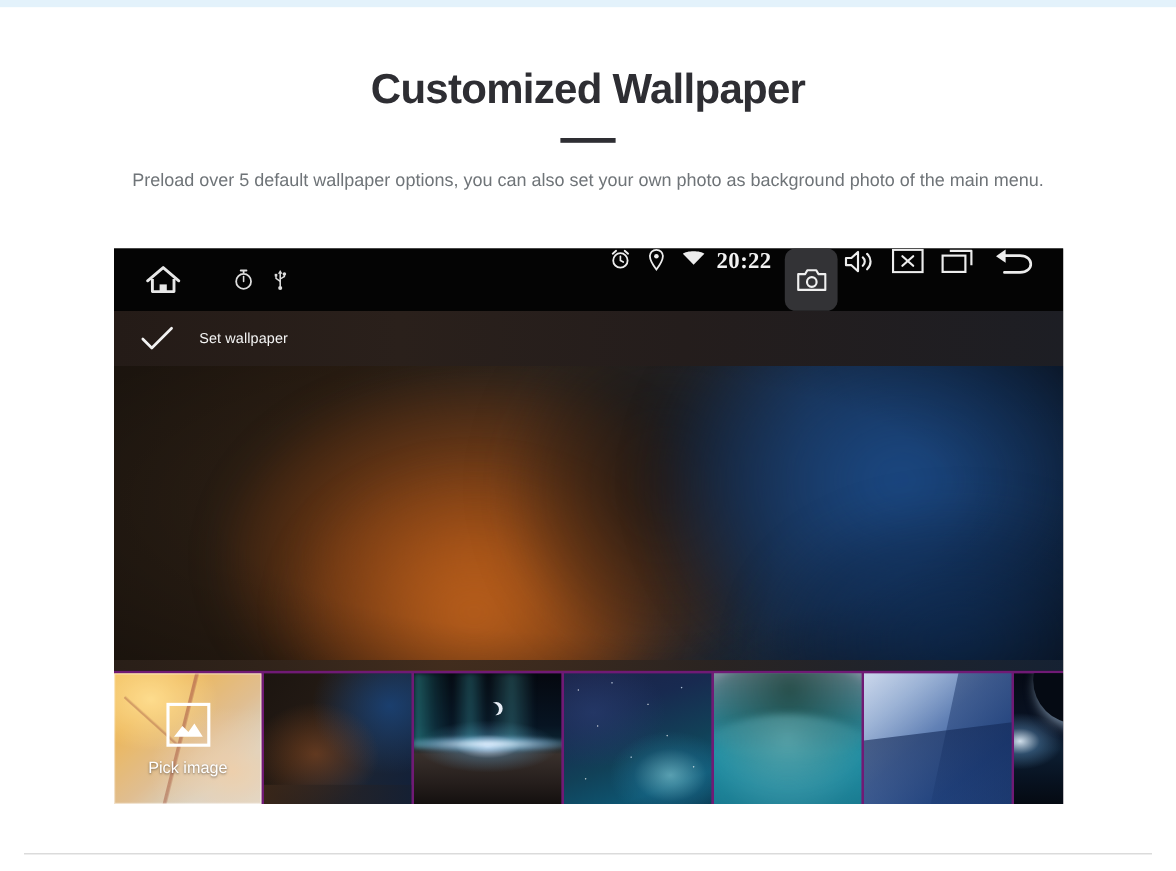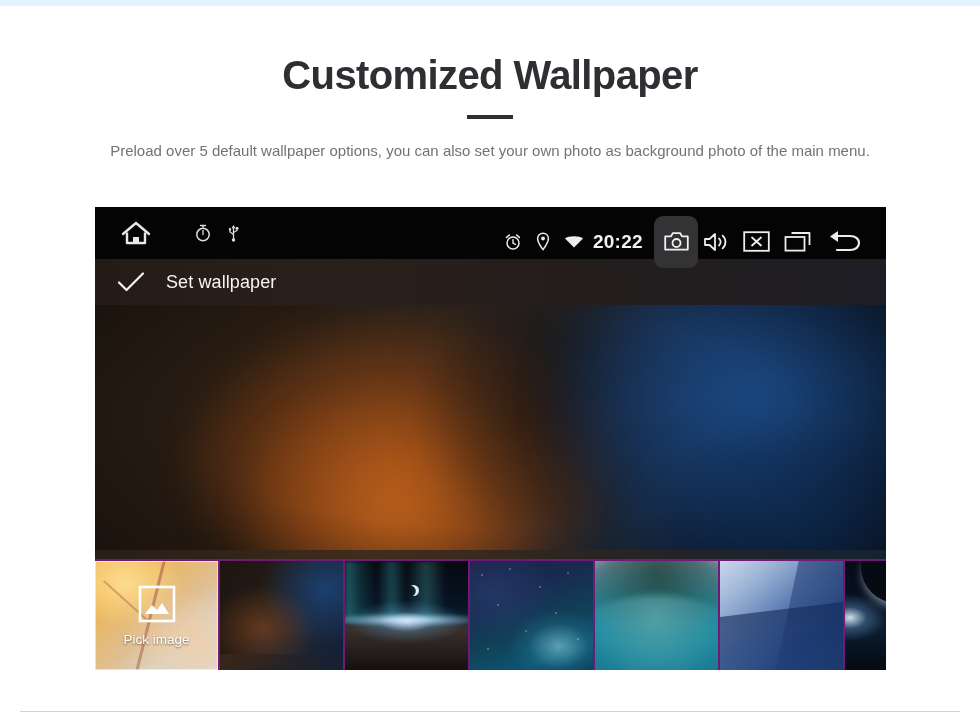--- a/index.html
+++ b/index.html
@@ -27,21 +27,21 @@
 
   
   .headline-block {
     position: absolute;
     top: 52px; left: 0;
     width: 980px;
     text-align: center;
   }
   .page-title {
     margin: 0;
-    font-size: 40px;
+    font-size: 35px;
     font-weight: bold;
     letter-spacing: -0.6px;
     color: #2e2e33;
     line-height: 46px;
   }
   .title-rule {
     width: 46px;
     height: 4px;
     background: #2e2e33;
     margin: 17px auto 0 auto;
@@ -80,21 +80,21 @@
     padding-left: 25px;
   }
   .sb-left .icon-home { margin-right: 43px; }
   .sb-left .icon-timer { margin-right: 16px; }
 
   .sb-right {
     position: absolute;
     right: 0; top: 0;
     height: 69px;
     display: flex;
-    align-items: center;
+    font-family: Liberation Serif, serif;
   }
   .sb-right > * { flex: none; }
   .sb-clock {
     color: #f2f2f2;
     font-size: 19px;
     font-weight: bold;
     letter-spacing: 0.3px;
     margin: 0 6px 0 9px;
   }
   .sb-icon-gap { margin-left: 14px; }
@@ -116,21 +116,21 @@
     height: 46px;
     background: linear-gradient(to right, #241b17 0%, #2a201b 30%, #241d1c 60%, #1d1e24 100%);
     display: flex;
     align-items: center;
     padding-left: 22px;
     box-sizing: border-box;
   }
   .action-bar .check { margin-right: 21px; }
   .action-label {
     color: #f4f4f4;
-    font-size: 18px;
+    font-size: 12px;
     letter-spacing: 0.1px;
   }
 
   
   .preview {
     position: relative;
     height: 254px;
     background: #1b1712;
     overflow: hidden;
   }

